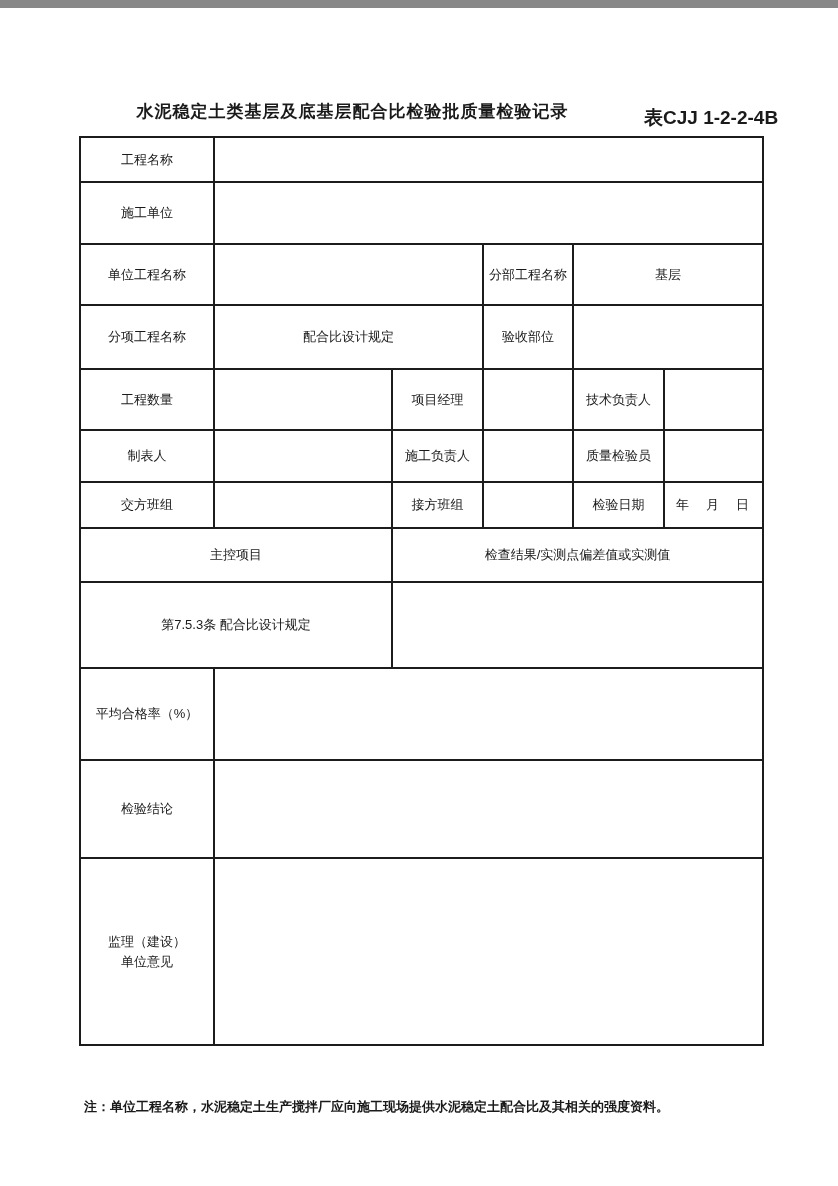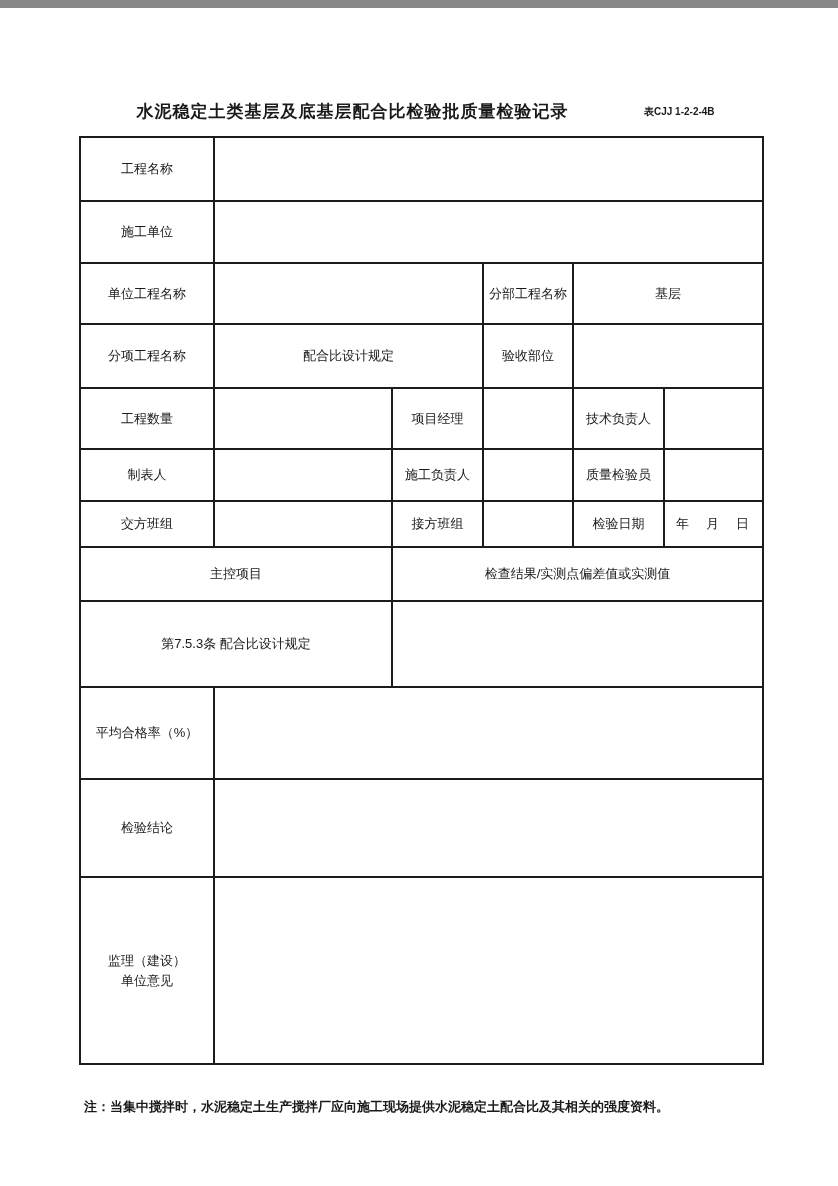--- a/index.html
+++ b/index.html
@@ -23,21 +23,21 @@
     text-align: center;
     font-size: 17px;
     font-weight: bold;
     letter-spacing: 1px;
     white-space: nowrap;
   }
   .form-code {
     position: absolute;
     top: 97px;
     left: 644px;
-    font-size: 10px;
+    font-size: 19px;
     font-weight: bold;
     white-space: nowrap;
   }
   table.form {
     position: absolute;
     top: 128px;
     left: 79px;
     width: 683px;
     border-collapse: collapse;
     table-layout: fixed;
@@ -80,21 +80,21 @@
   <table class="form">
     <colgroup>
       <col style="width:134px">
       <col style="width:178px">
       <col style="width:91px">
       <col style="width:90px">
       <col style="width:91px">
       <col style="width:99px">
     </colgroup>
     <tbody>
-      <tr style="height:64px">
+      <tr style="height:45px">
         <td>工程名称</td>
         <td colspan="5"></td>
       </tr>
       <tr style="height:62px">
         <td>施工单位</td>
         <td colspan="5"></td>
       </tr>
       <tr style="height:61px">
         <td>单位工程名称</td>
         <td colspan="2"></td>
@@ -148,15 +148,15 @@
         <td colspan="5"></td>
       </tr>
       <tr style="height:187px">
         <td class="two-line">监理（建设）
 单位意见</td>
         <td colspan="5"></td>
       </tr>
     </tbody>
   </table>
 
-  <div class="footnote">注：当集中搅拌时，水泥稳定土生产搅拌厂应向施工现场提供水泥稳定土配合比及其相关的强度资料。</div>
+  <div class="footnote">注：单位工程名称，水泥稳定土生产搅拌厂应向施工现场提供水泥稳定土配合比及其相关的强度资料。</div>
 
 </div>
 
 </body></html>

